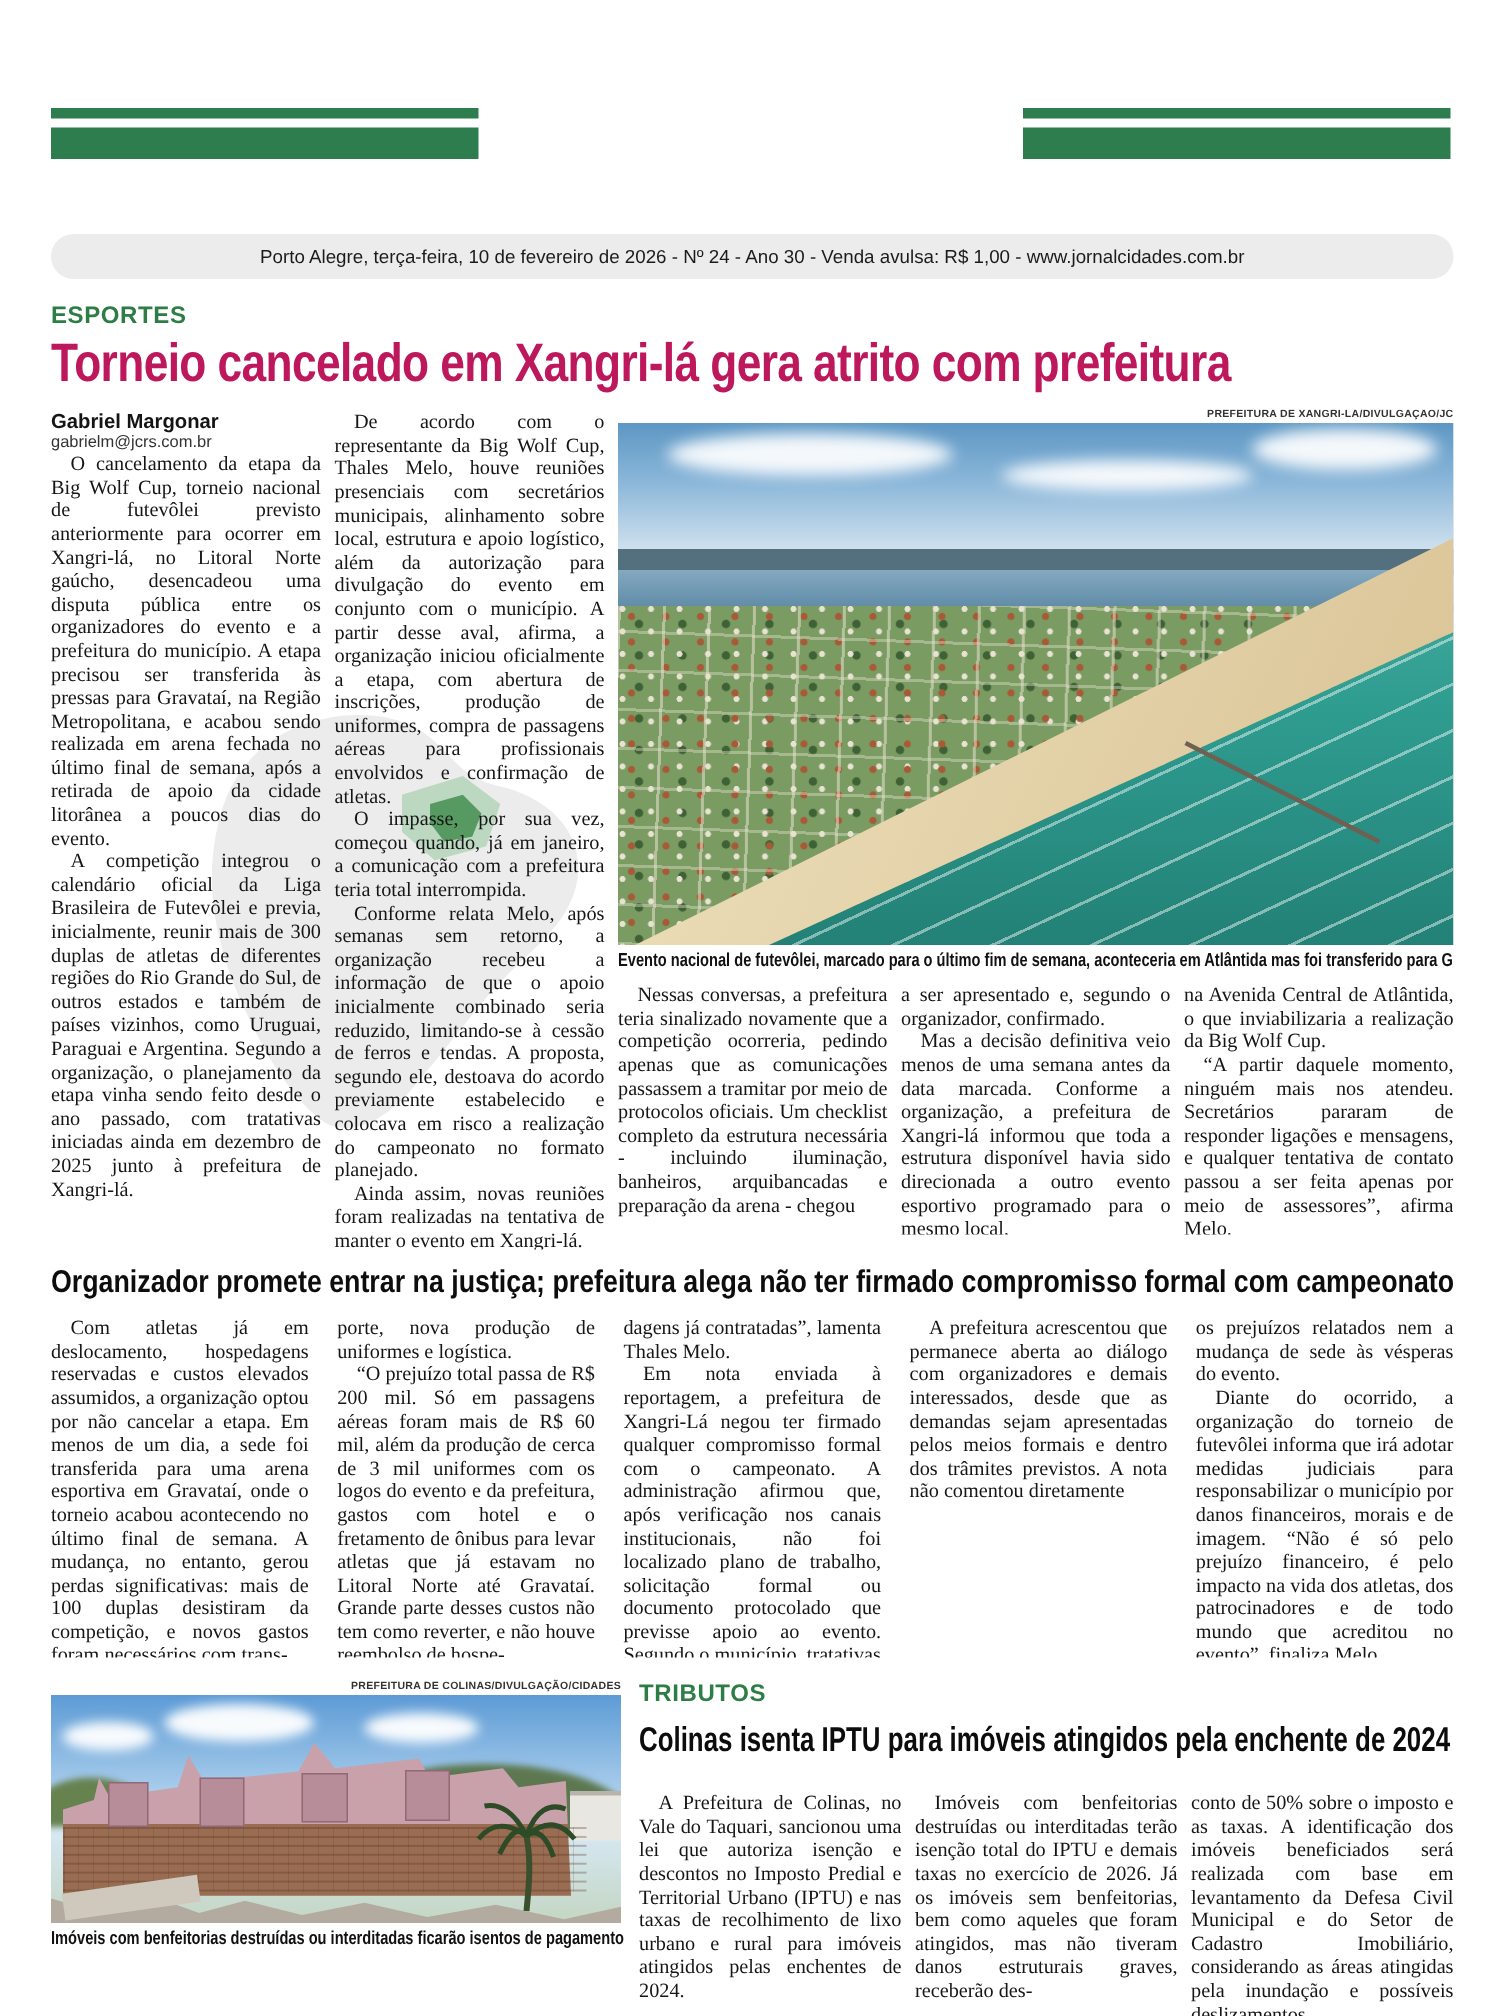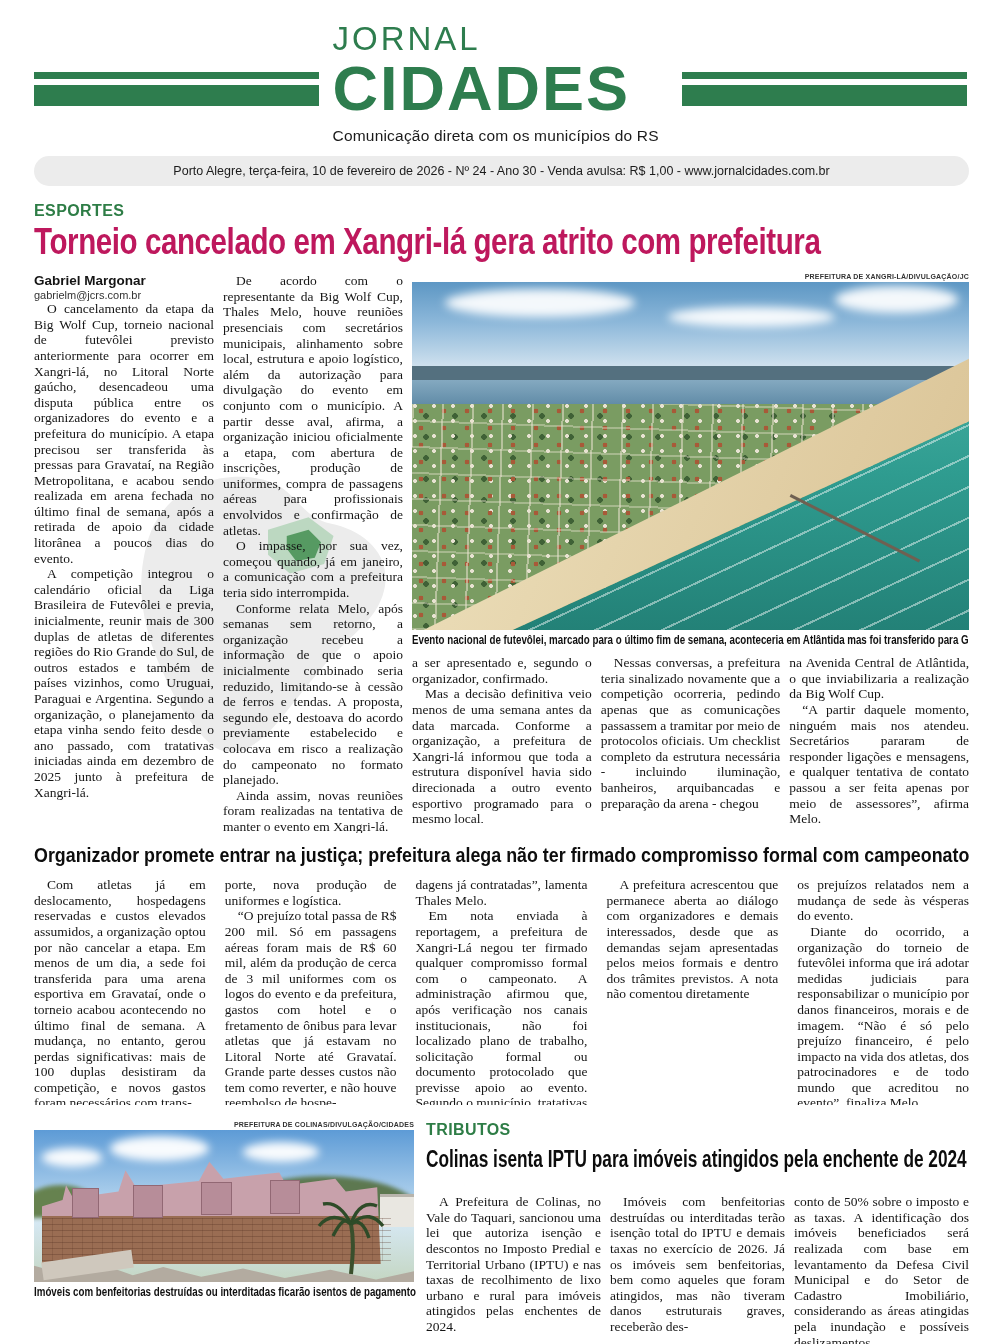--- a/index.html
+++ b/index.html
@@ -129,25 +129,20 @@
 
   <header class="masthead">
     <div class="bars bars-left">
       <div class="bar-thin"></div>
       <div class="bar-thick"></div>
     </div>
     <div class="bars bars-right">
       <div class="bar-thin"></div>
       <div class="bar-thick"></div>
     </div>
-    <div class="logo">
-      <div class="logo-top">JORNAL</div>
-      <div class="logo-main">CIDADES</div>
-      <div class="tagline">Comunicação direta com os municípios do RS</div>
-    </div>
   </header>
   <div class="dateline">Porto Alegre, terça-feira, 10 de fevereiro de 2026 - Nº 24 - Ano 30 - Venda avulsa: R$ 1,00 - www.jornalcidades.com.br</div>
 
   <section class="sports">
     <div class="kicker">ESPORTES</div>
     <h1><span class="cond cond82">Torneio cancelado em Xangri-lá gera atrito com prefeitura</span></h1>
 
     <svg class="rs-map" viewBox="0 0 200 220" aria-hidden="true">
       <path d="M38 30 C55 14 84 10 103 18 C118 24 122 40 140 44 C160 48 178 62 175 84 C172 102 158 112 146 124 C132 138 118 158 104 174 C92 188 76 196 64 186 C50 174 40 156 32 138 C22 116 16 92 20 68 C23 50 28 40 38 30 Z" fill="#ececec"></path>
       <path d="M100 48 l26 -8 16 12 -6 18 -22 6 -14 -12 z" fill="#bcd8c1"></path>
@@ -158,46 +153,46 @@
       <div class="colA bodycol">
         <div class="byline">
           <div class="byline-name">Gabriel Margonar</div>
           <div class="byline-email">gabrielm@jcrs.com.br</div>
         </div>
         <p>O cancelamento da etapa da Big Wolf Cup, torneio nacional de futevôlei previsto anteriormente para ocorrer em Xangri-lá, no Litoral Norte gaúcho, desencadeou uma disputa pública entre os organizadores do evento e a prefeitura do município. A etapa precisou ser transferida às pressas para Gravataí, na Região Metropolitana, e acabou sendo realizada em arena fechada no último final de semana, após a retirada de apoio da cidade litorânea a poucos dias do evento.</p>
         <p>A competição integrou o calendário oficial da Liga Brasileira de Futevôlei e previa, inicialmente, reunir mais de 300 duplas de atletas de diferentes regiões do Rio Grande do Sul, de outros estados e também de países vizinhos, como Uruguai, Paraguai e Argentina. Segundo a organização, o planejamento da etapa vinha sendo feito desde o ano passado, com tratativas iniciadas ainda em dezembro de 2025 junto à prefeitura de Xangri-lá.</p>
       </div>
       <div class="colA bodycol">
         <p>De acordo com o representante da Big Wolf Cup, Thales Melo, houve reuniões presenciais com secretários municipais, alinhamento sobre local, estrutura e apoio logístico, além da autorização para divulgação do evento em conjunto com o município. A partir desse aval, afirma, a organização iniciou oficialmente a etapa, com abertura de inscrições, produção de uniformes, compra de passagens aéreas para profissionais envolvidos e confirmação de atletas.</p>
-        <p>O impasse, por sua vez, começou quando, já em janeiro, a comunicação com a prefeitura teria sido interrompida.</p>
+        <p>O impasse, por sua vez, começou quando, já em janeiro, a comunicação com a prefeitura teria total interrompida.</p>
         <p>Conforme relata Melo, após semanas sem retorno, a organização recebeu a informação de que o apoio inicialmente combinado seria reduzido, limitando-se à cessão de ferros e tendas. A proposta, segundo ele, destoava do acordo previamente estabelecido e colocava em risco a realização do campeonato no formato planejado.</p>
         <p>Ainda assim, novas reuniões foram realizadas na tentativa de manter o evento em Xangri-lá.</p>
       </div>
       <div class="photo-block">
         <div class="credit">PREFEITURA DE XANGRI-LÁ/DIVULGAÇÃO/JC</div>
         <div class="photo-sea">
           <div class="ps-sky"></div>
           <div class="ps-cloud ps-c1"></div>
           <div class="ps-cloud ps-c2"></div>
           <div class="ps-cloud ps-c3"></div>
           <div class="ps-hills"></div>
           <div class="ps-lagoon"></div>
           <div class="ps-town"></div>
           <div class="ps-ocean"></div>
           <div class="ps-beach"></div>
           <div class="ps-pier"></div>
         </div>
         <div class="caption"><span class="cond cond78">Evento nacional de futevôlei, marcado para o último fim de semana, aconteceria em Atlântida mas foi transferido para Gravataí</span></div>
         <div class="band-underphoto">
           <div class="colA bodycol">
+            <p>Nessas conversas, a prefeitura teria sinalizado novamente que a competição ocorreria, pedindo apenas que as comunicações passassem a tramitar por meio de protocolos oficiais. Um checklist completo da estrutura necessária - incluindo iluminação, banheiros, arquibancadas e preparação da arena - chegou</p>
+          </div>
+          <div class="colA bodycol">
             <p class="ni">a ser apresentado e, segundo o organizador, confirmado.</p>
             <p>Mas a decisão definitiva veio menos de uma semana antes da data marcada. Conforme a organização, a prefeitura de Xangri-lá informou que toda a estrutura disponível havia sido direcionada a outro evento esportivo programado para o mesmo local,</p>
-          </div>
-          <div class="colA bodycol">
-            <p>Nessas conversas, a prefeitura teria sinalizado novamente que a competição ocorreria, pedindo apenas que as comunicações passassem a tramitar por meio de protocolos oficiais. Um checklist completo da estrutura necessária - incluindo iluminação, banheiros, arquibancadas e preparação da arena - chegou</p>
           </div>
           <div class="colA bodycol">
             <p class="ni">na Avenida Central de Atlântida, o que inviabilizaria a realização da Big Wolf Cup.</p>
             <p>“A partir daquele momento, ninguém mais nos atendeu. Secretários pararam de responder ligações e mensagens, e qualquer tentativa de contato passou a ser feita apenas por meio de assessores”, afirma Melo.</p>
           </div>
         </div>
       </div>
     </div>
 
     <div class="subhead"><span class="cond cond85">Organizador promete entrar na justiça; prefeitura alega não ter firmado compromisso formal com campeonato</span></div>

